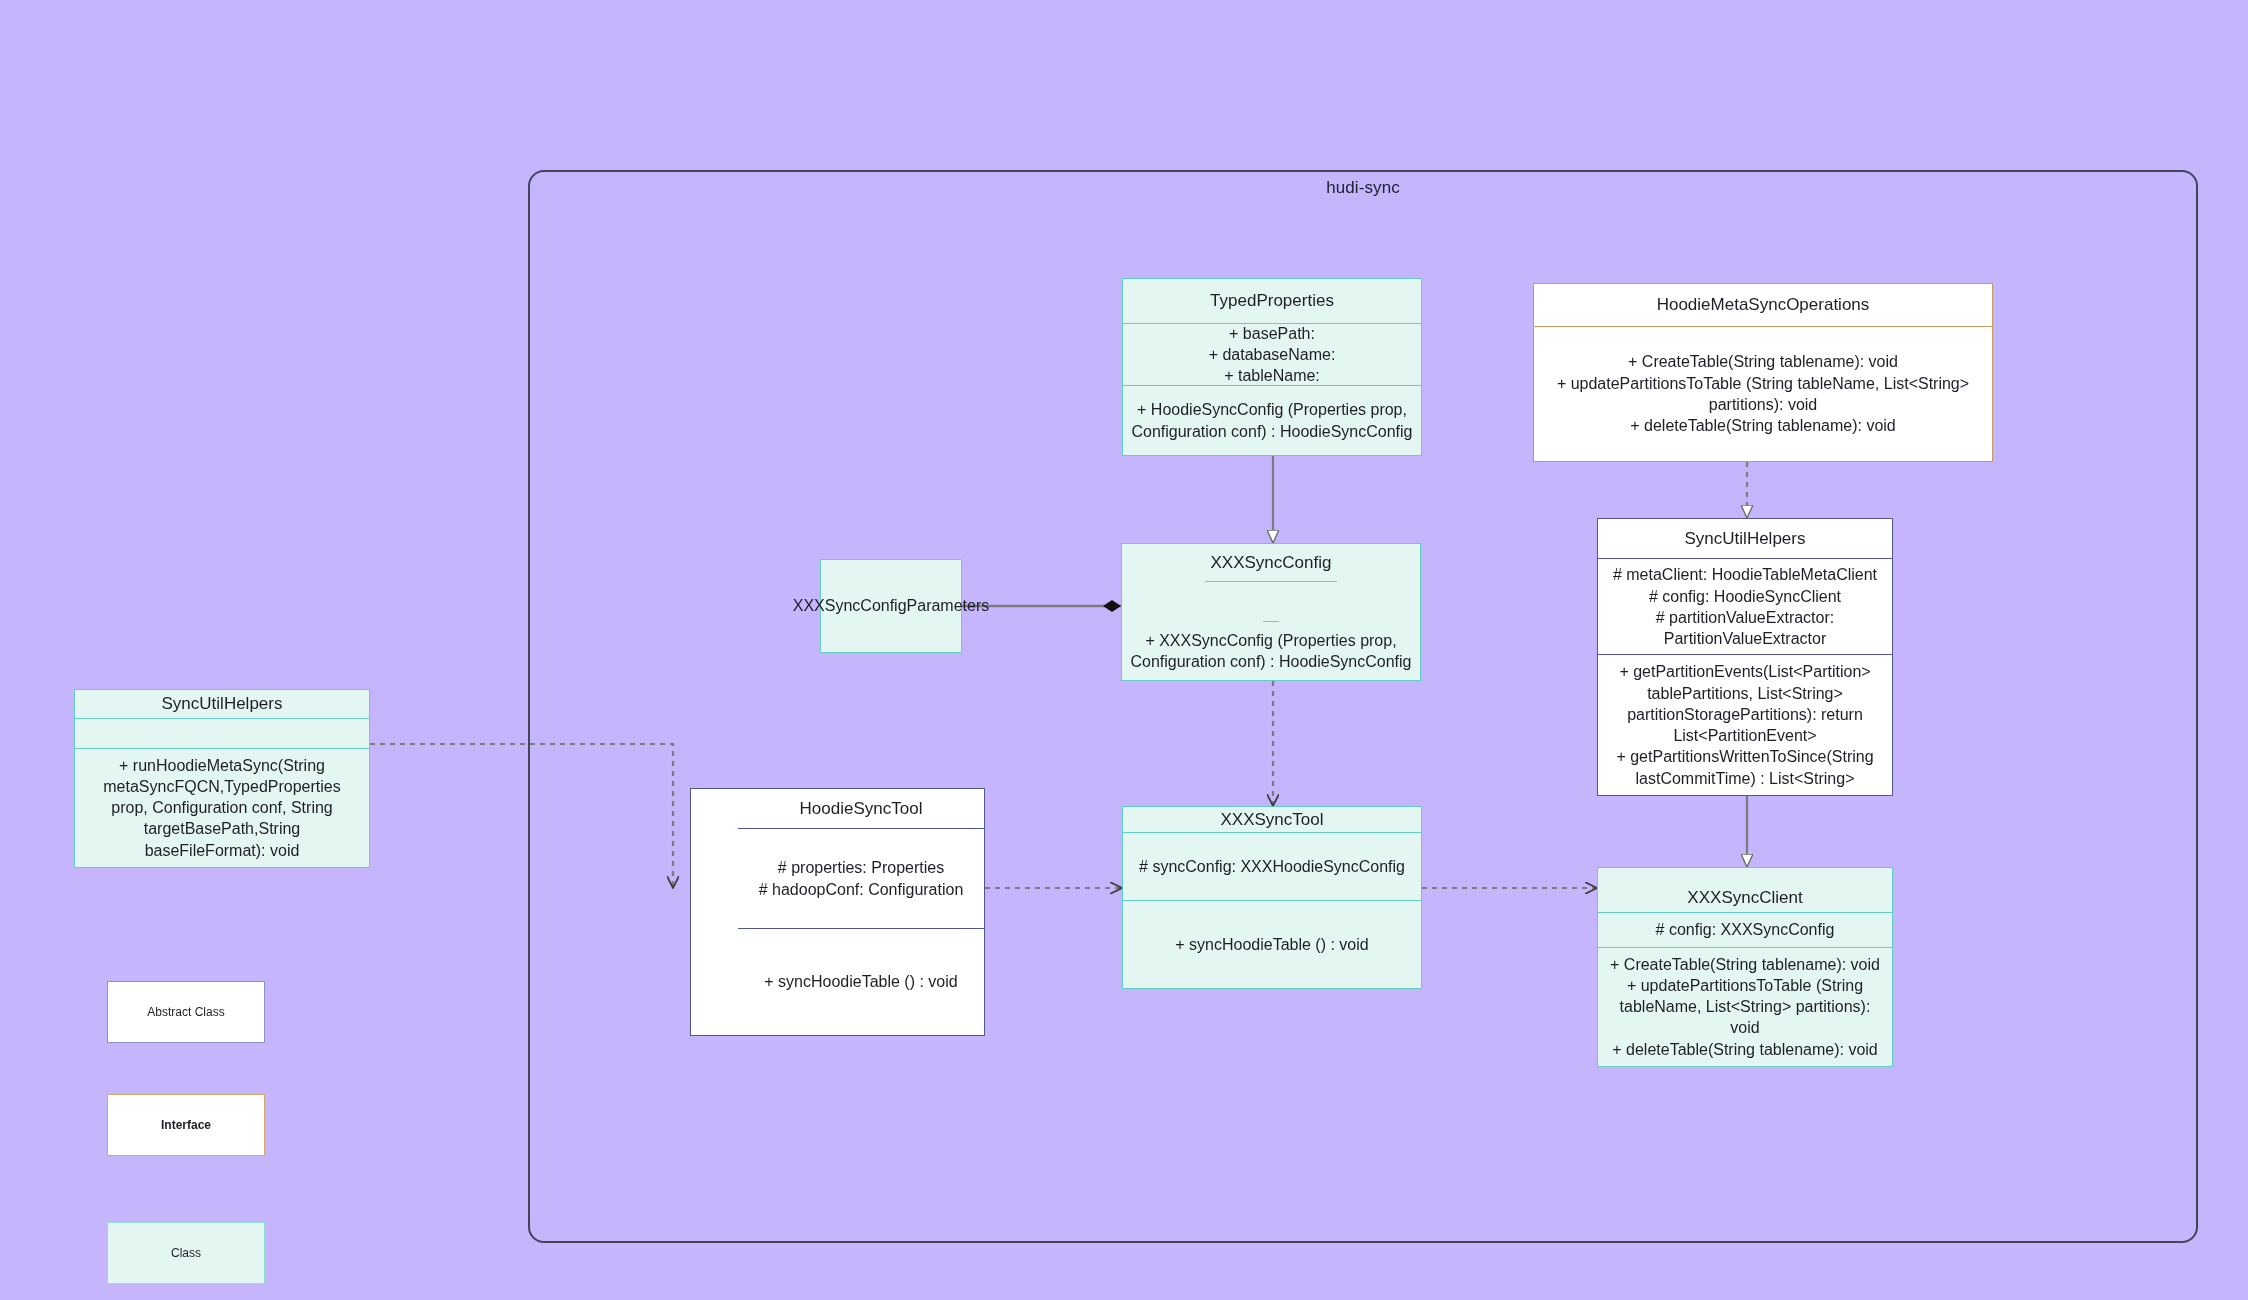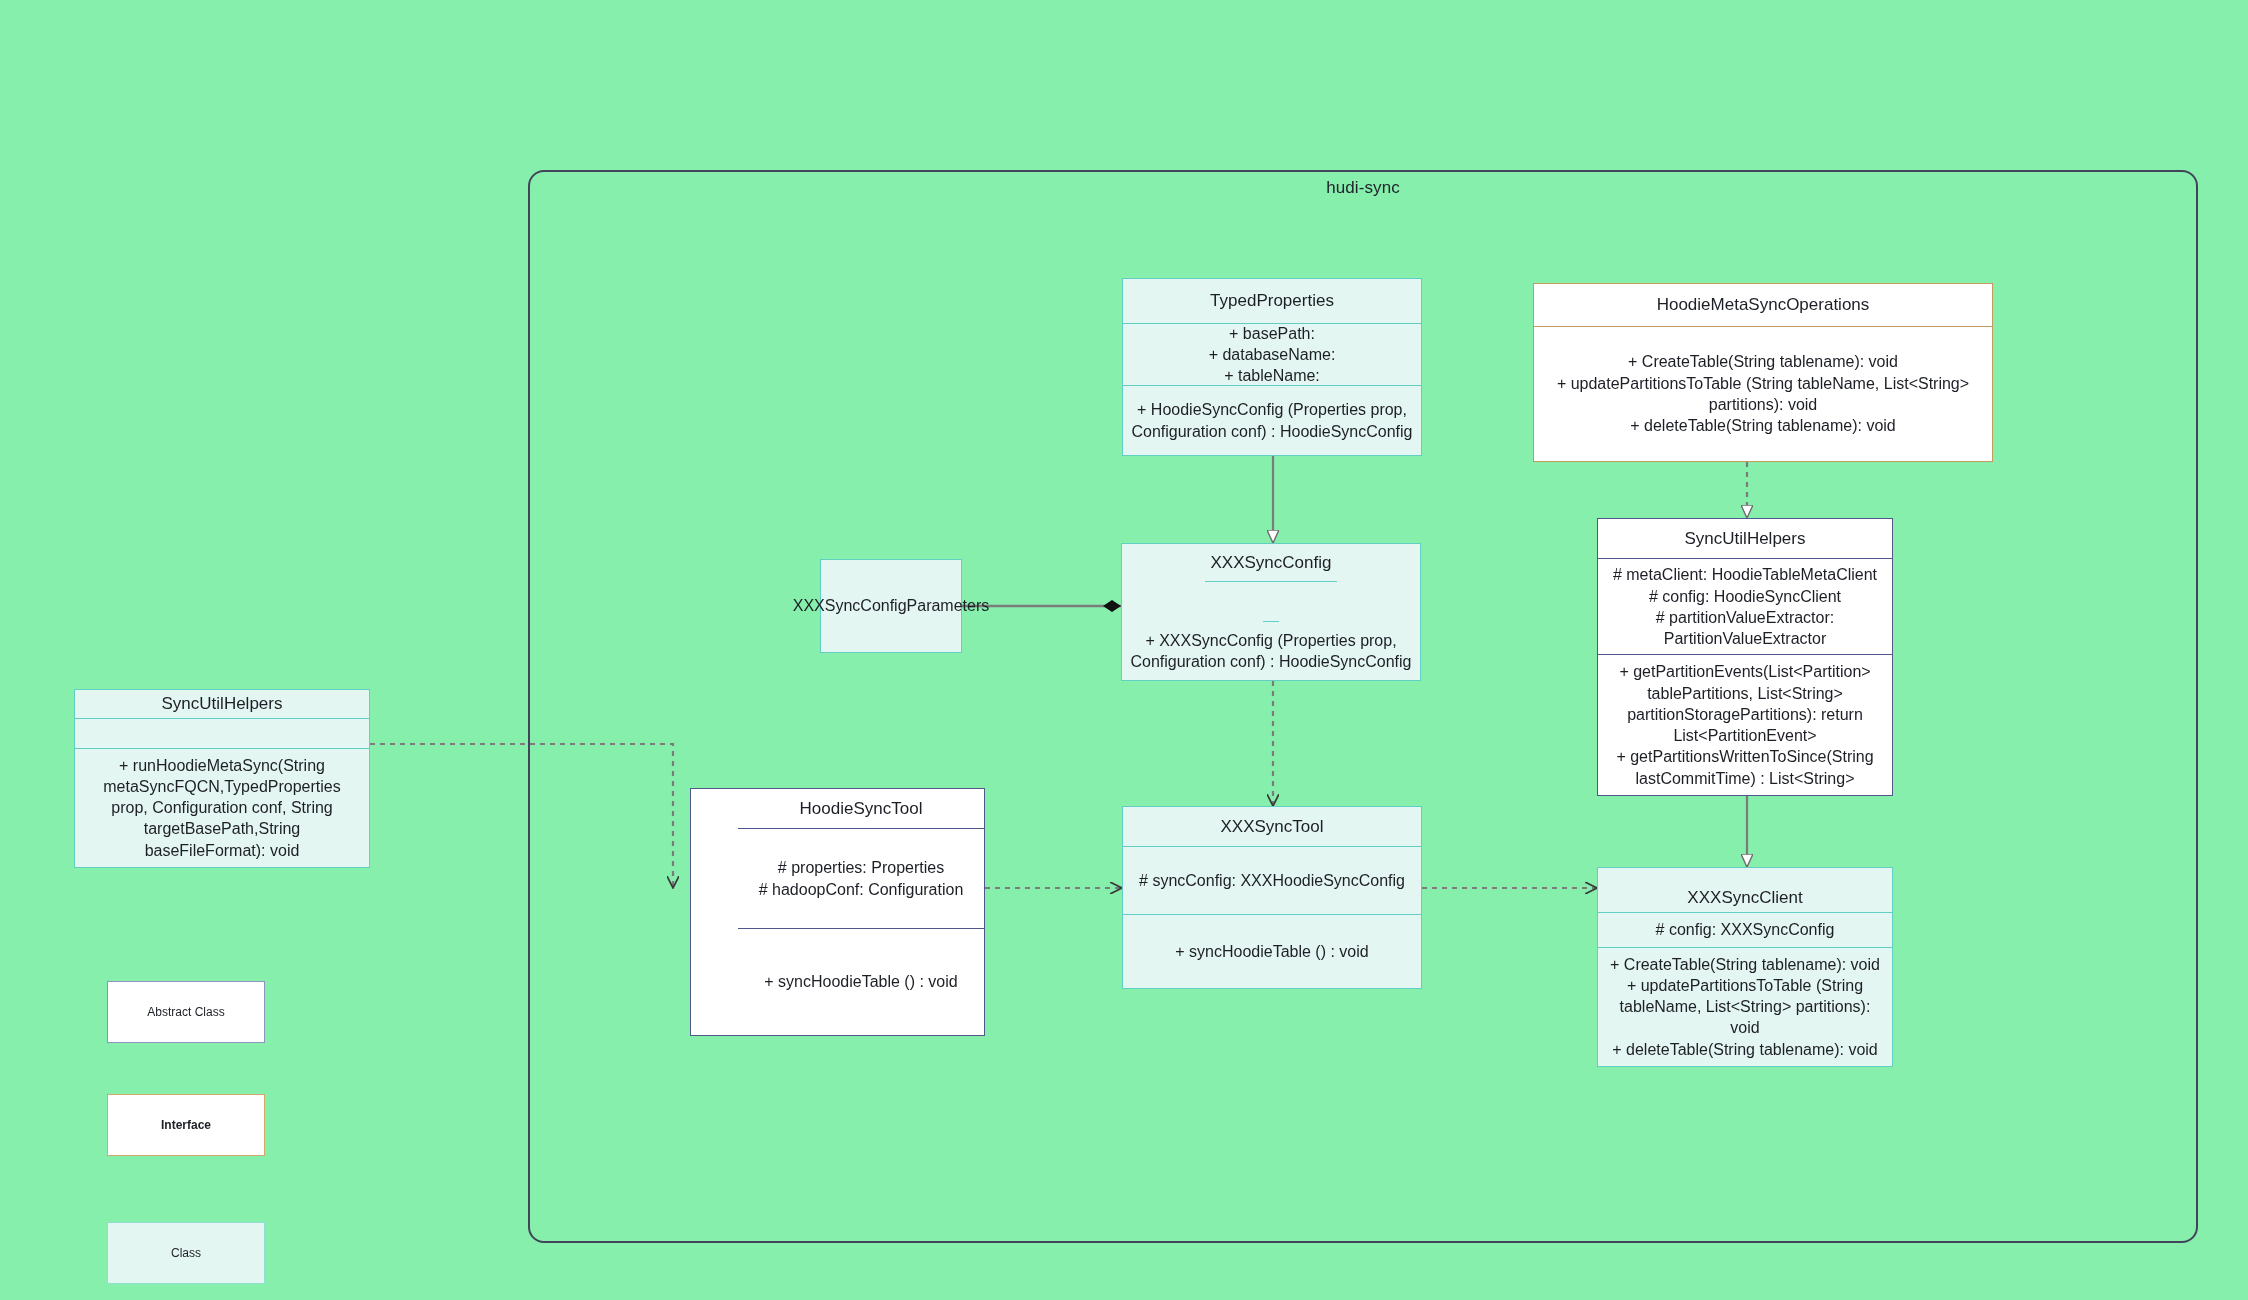--- a/index.html
+++ b/index.html
@@ -4,21 +4,21 @@
 <style>
   html, body {
     margin: 0;
     padding: 0;
     background: #ffffff;
   }
   #canvas {
     position: relative;
     width: 2248px;
     height: 1300px;
-    background: #86efac;
+    background: #c4b5fd;
     font-family: "Liberation Sans", sans-serif;
     overflow: hidden;
   }
 
   
   .package {
     position: absolute;
     border: 2px solid #424459;
     border-radius: 16px;
     background: transparent;
@@ -225,21 +225,21 @@
     <div class="sect divided" style="height:100px;">
       <span class="ln">#   properties: Properties</span>
       <span class="ln">#   hadoopConf: Configuration</span>
     </div>
     <div class="sect" style="flex:1;">
       <span class="ln">+   syncHoodieTable () : void</span>
     </div>
   </div>
 
   <div class="umlbox cls" style="left:1122px; top:806px; width:300px; height:183px;">
-    <div class="hdr" style="height:40px;">XXXSyncTool</div>
+    <div class="hdr" style="height:26px;">XXXSyncTool</div>
     <div class="sect divided" style="height:68px;">
       <span class="ln">#   syncConfig: XXXHoodieSyncConfig</span>
     </div>
     <div class="sect" style="flex:1;">
       <span class="ln">+   syncHoodieTable () : void</span>
     </div>
   </div>
 
   <div class="umlbox cls" style="left:1597px; top:867px; width:296px; height:200px;">
     <div class="hdr" style="height:40px;margin-top:16px;">XXXSyncClient</div>

